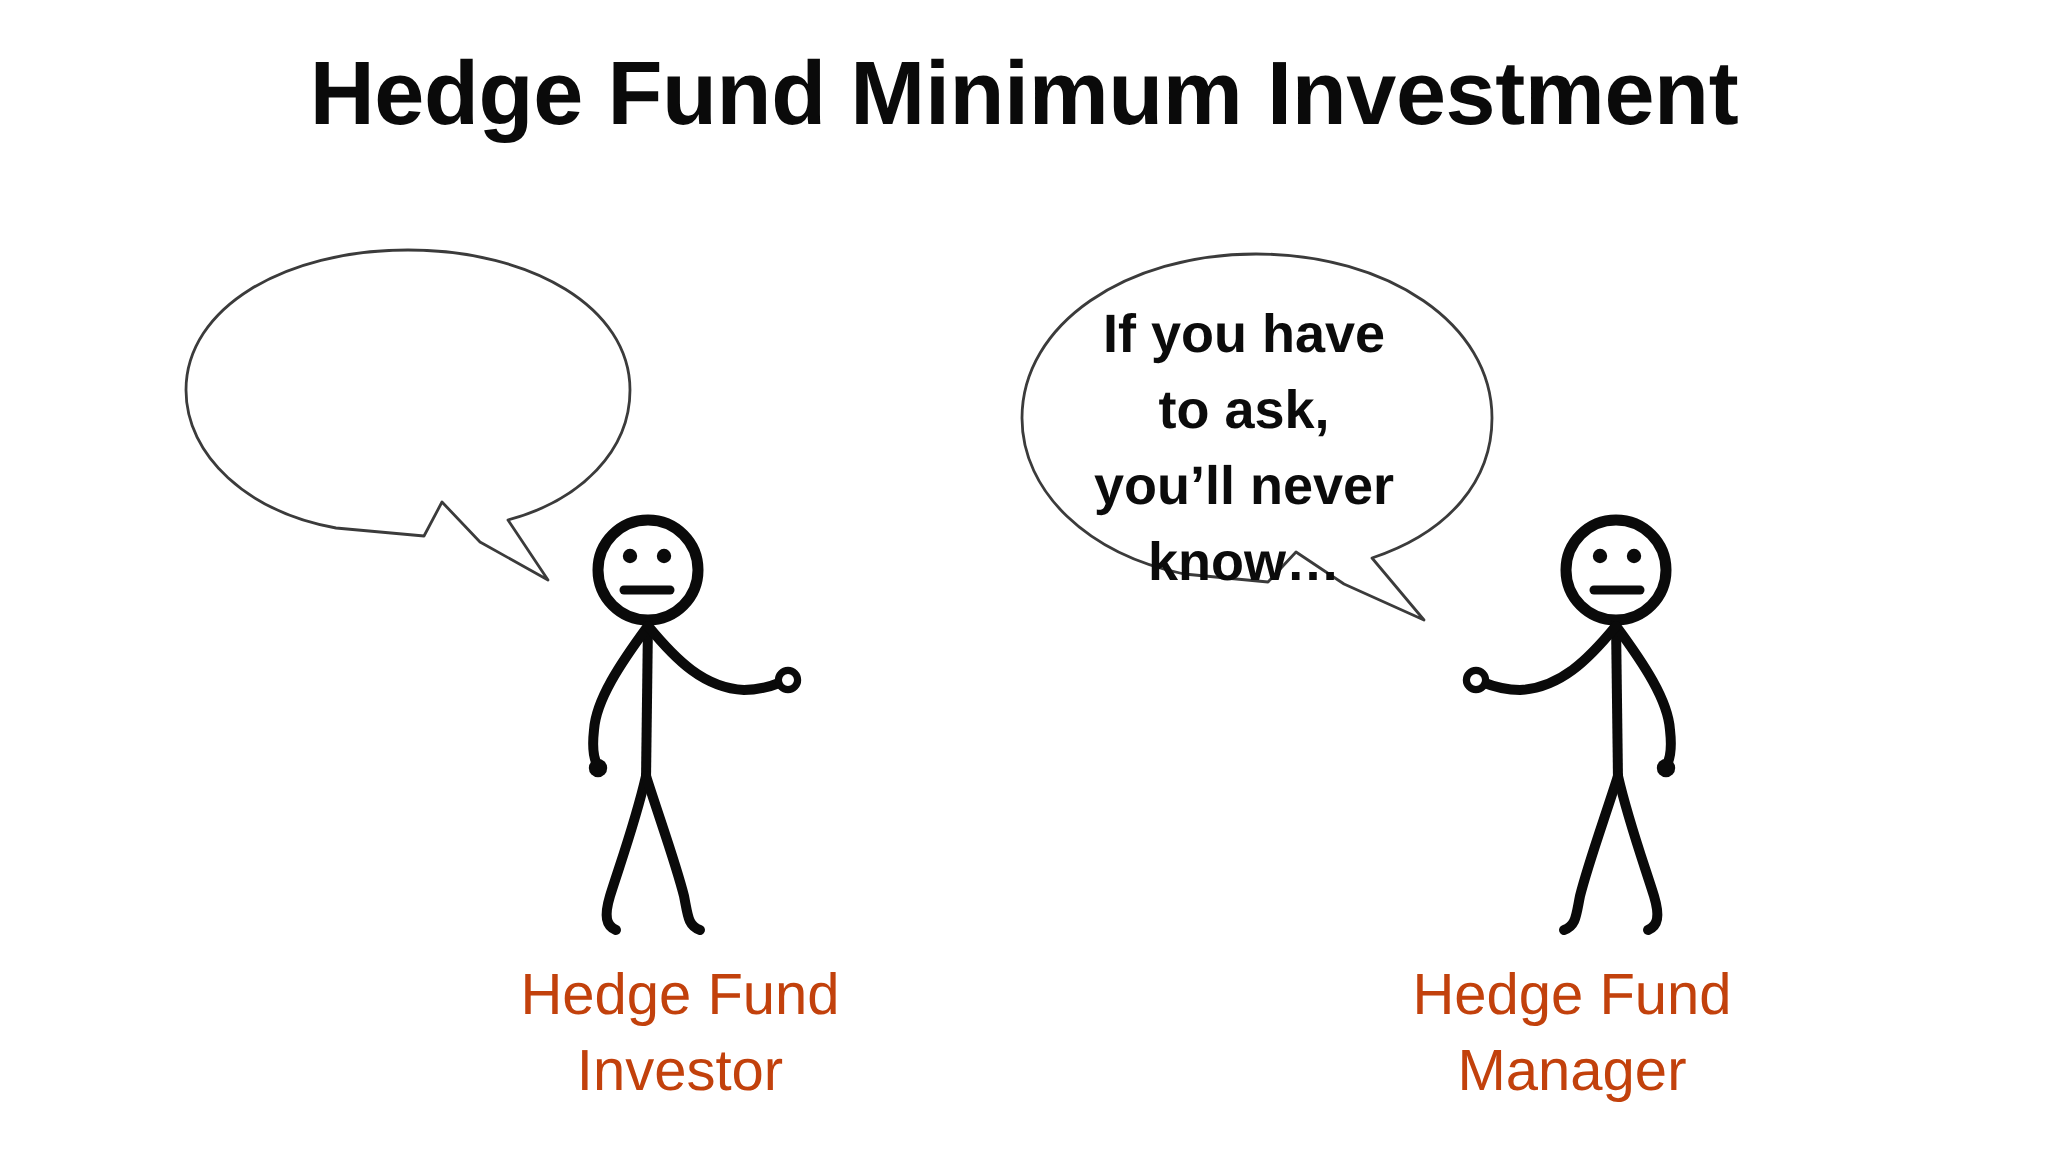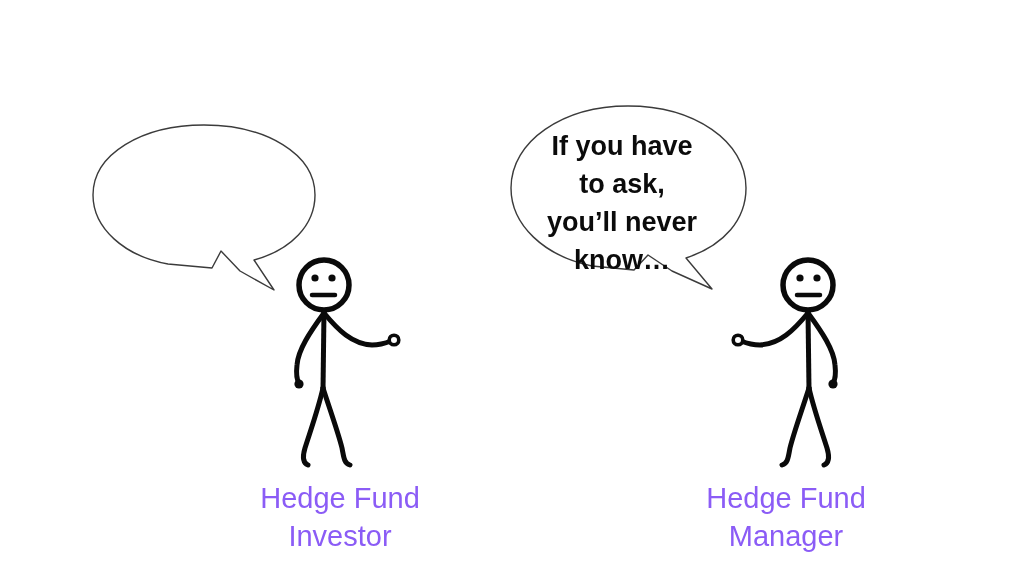--- a/index.html
+++ b/index.html
@@ -66,21 +66,21 @@
   #bubble-left .bubble-text {
     font-size: 27px;
     line-height: 40px;
     top: 41px;
     left: -8px;
     width: 232px;
   }
 
   #bubble-right {
     left: 506px;
-    top: 103px;
+    top: 124px;
     width: 250px;
     height: 196px;
   }
   #bubble-right .bubble-text {
     font-size: 27px;
     line-height: 38px;
     top: 24px;
     left: -4px;
     width: 240px;
   }
@@ -96,31 +96,32 @@
   #figure-left { left: 272px; top: 240px; }
   #figure-right { left: 700px; top: 240px; }
 
   
   .caption {
     position: absolute;
     text-align: center;
     font-size: 29px;
     line-height: 38px;
     font-weight: normal;
-    color: #8b5cf6;
+    color: #c2410c;
     white-space: pre-line;
   }
   #caption-left  { left: 220px; top: 479px; width: 240px; }
   #caption-right { left: 666px; top: 479px; width: 240px; }
 </style>
 </head>
 <body>
 
 <div id="slide">
 
+  <div id="title">Hedge Fund Minimum Investment</div>
 
   <div class="bubble" id="bubble-left">
     <svg width="232" height="175" viewBox="0 0 232 175">
       <path d="M 116 3
                C 54 3, 5 32, 5 73
                C 5 106, 36 134, 80 142
                L 124 146
                L 133 129
                L 152 149
                L 186 168

